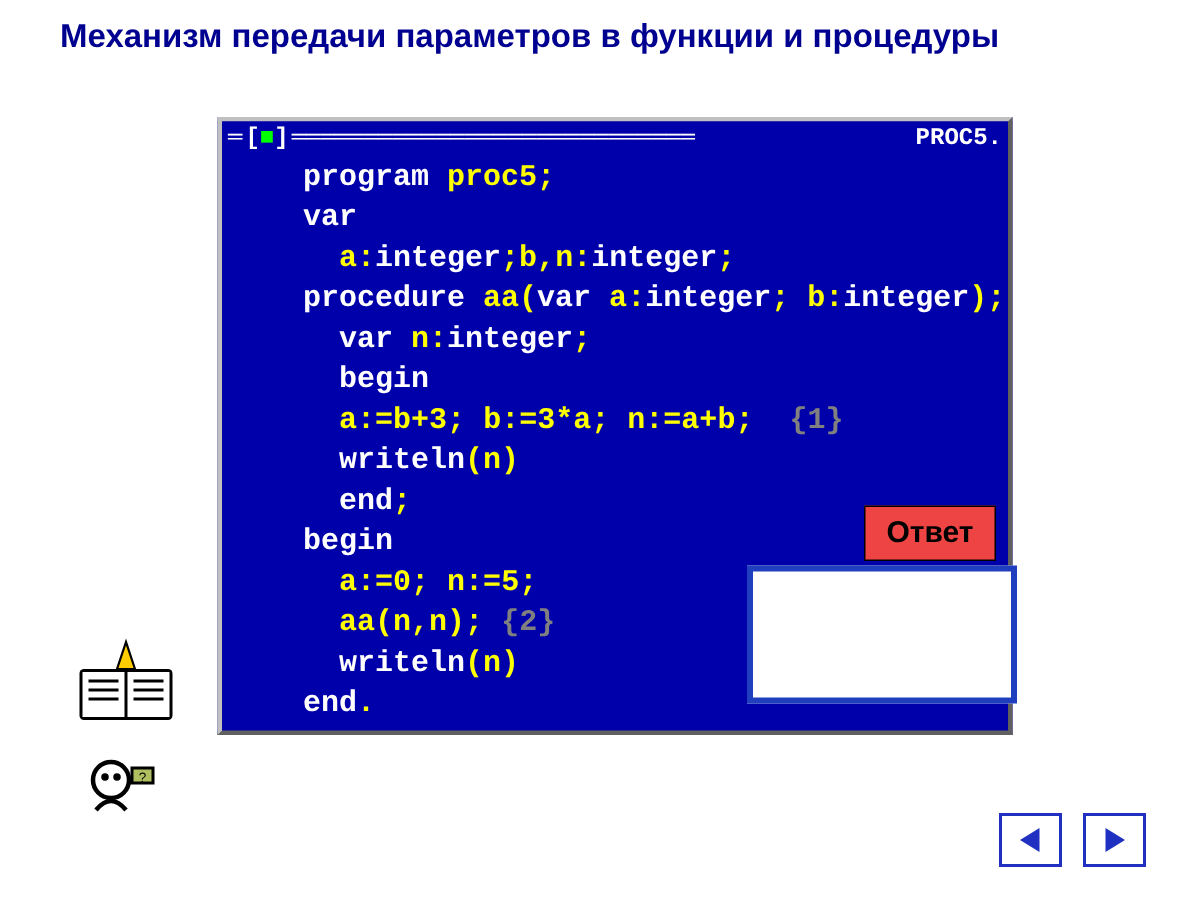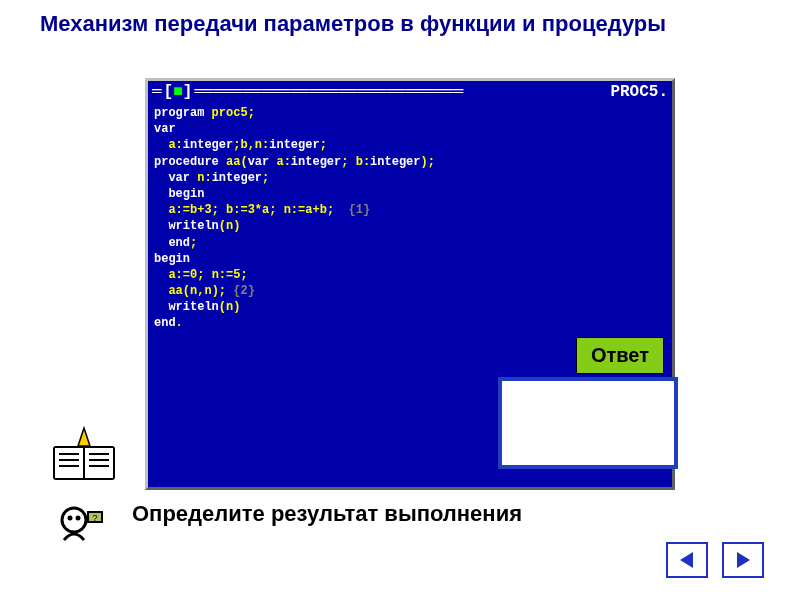--- a/index.html
+++ b/index.html
@@ -41,36 +41,37 @@
     font-weight: bold;
   }
   .ide-titlebar .dash-left { flex: 0 0 auto; padding-left: 4px; }
   .ide-titlebar .close-box { padding: 0 2px; }
   .ide-titlebar .square { color: #00ff00; }
   .ide-titlebar .dash-mid { flex: 1 1 auto; overflow: hidden; white-space: nowrap; }
   .ide-titlebar .filename { padding: 0 4px; }
   .ide-code {
     padding: 2px 6px;
     font-family: 'Courier New', monospace;
-    font-size: 12px;
+    font-size: 20px;
     font-weight: bold;
     line-height: 1.35;
     color: #ffff00;
     white-space: pre;
+    margin-left: 48px;
   }
   .kw { color: #ffffff; }
   .ident { color: #ffff00; }
   .num { color: #ffff00; }
   .comment { color: #808080; }
   .punct { color: #ffff00; }
   .answer-label {
     position: absolute;
     right: 8px;
     top: 256px;
-    background: #84cc16;
+    background: #ef4444;
     color: #000000;
     font-weight: bold;
     font-size: 20px;
     padding: 6px 14px;
     border: 1px solid #000000;
   }
   .answer-box {
     position: absolute;
     right: -6px;
     top: 296px;
@@ -159,21 +160,20 @@
     <circle cx="22" cy="20" r="12" fill="none" stroke="#000" stroke-width="3"></circle>
     <circle cx="18" cy="18" r="2.5" fill="#000"></circle>
     <circle cx="26" cy="18" r="2.5" fill="#000"></circle>
     <path d="M12 40 q10 -12 20 0" fill="none" stroke="#000" stroke-width="3"></path>
     <rect x="36" y="12" width="14" height="10" fill="#b0c060" stroke="#000" stroke-width="2"></rect>
     <text x="43" y="21" font-size="9" text-anchor="middle" fill="#000">?</text>
   </svg>
 </div>
 
 <div class="bottom-text">
-  <div>Определите результат выполнения</div>
 </div>
 
 <div class="nav-arrows">
   <div class="nav-btn">
     <svg width="22" height="22" viewBox="0 0 22 22">
         <polygon points="17,3 17,19 4,11"></polygon>
       </svg>
   </div>
   <div class="nav-btn">
     <svg width="22" height="22" viewBox="0 0 22 22">

